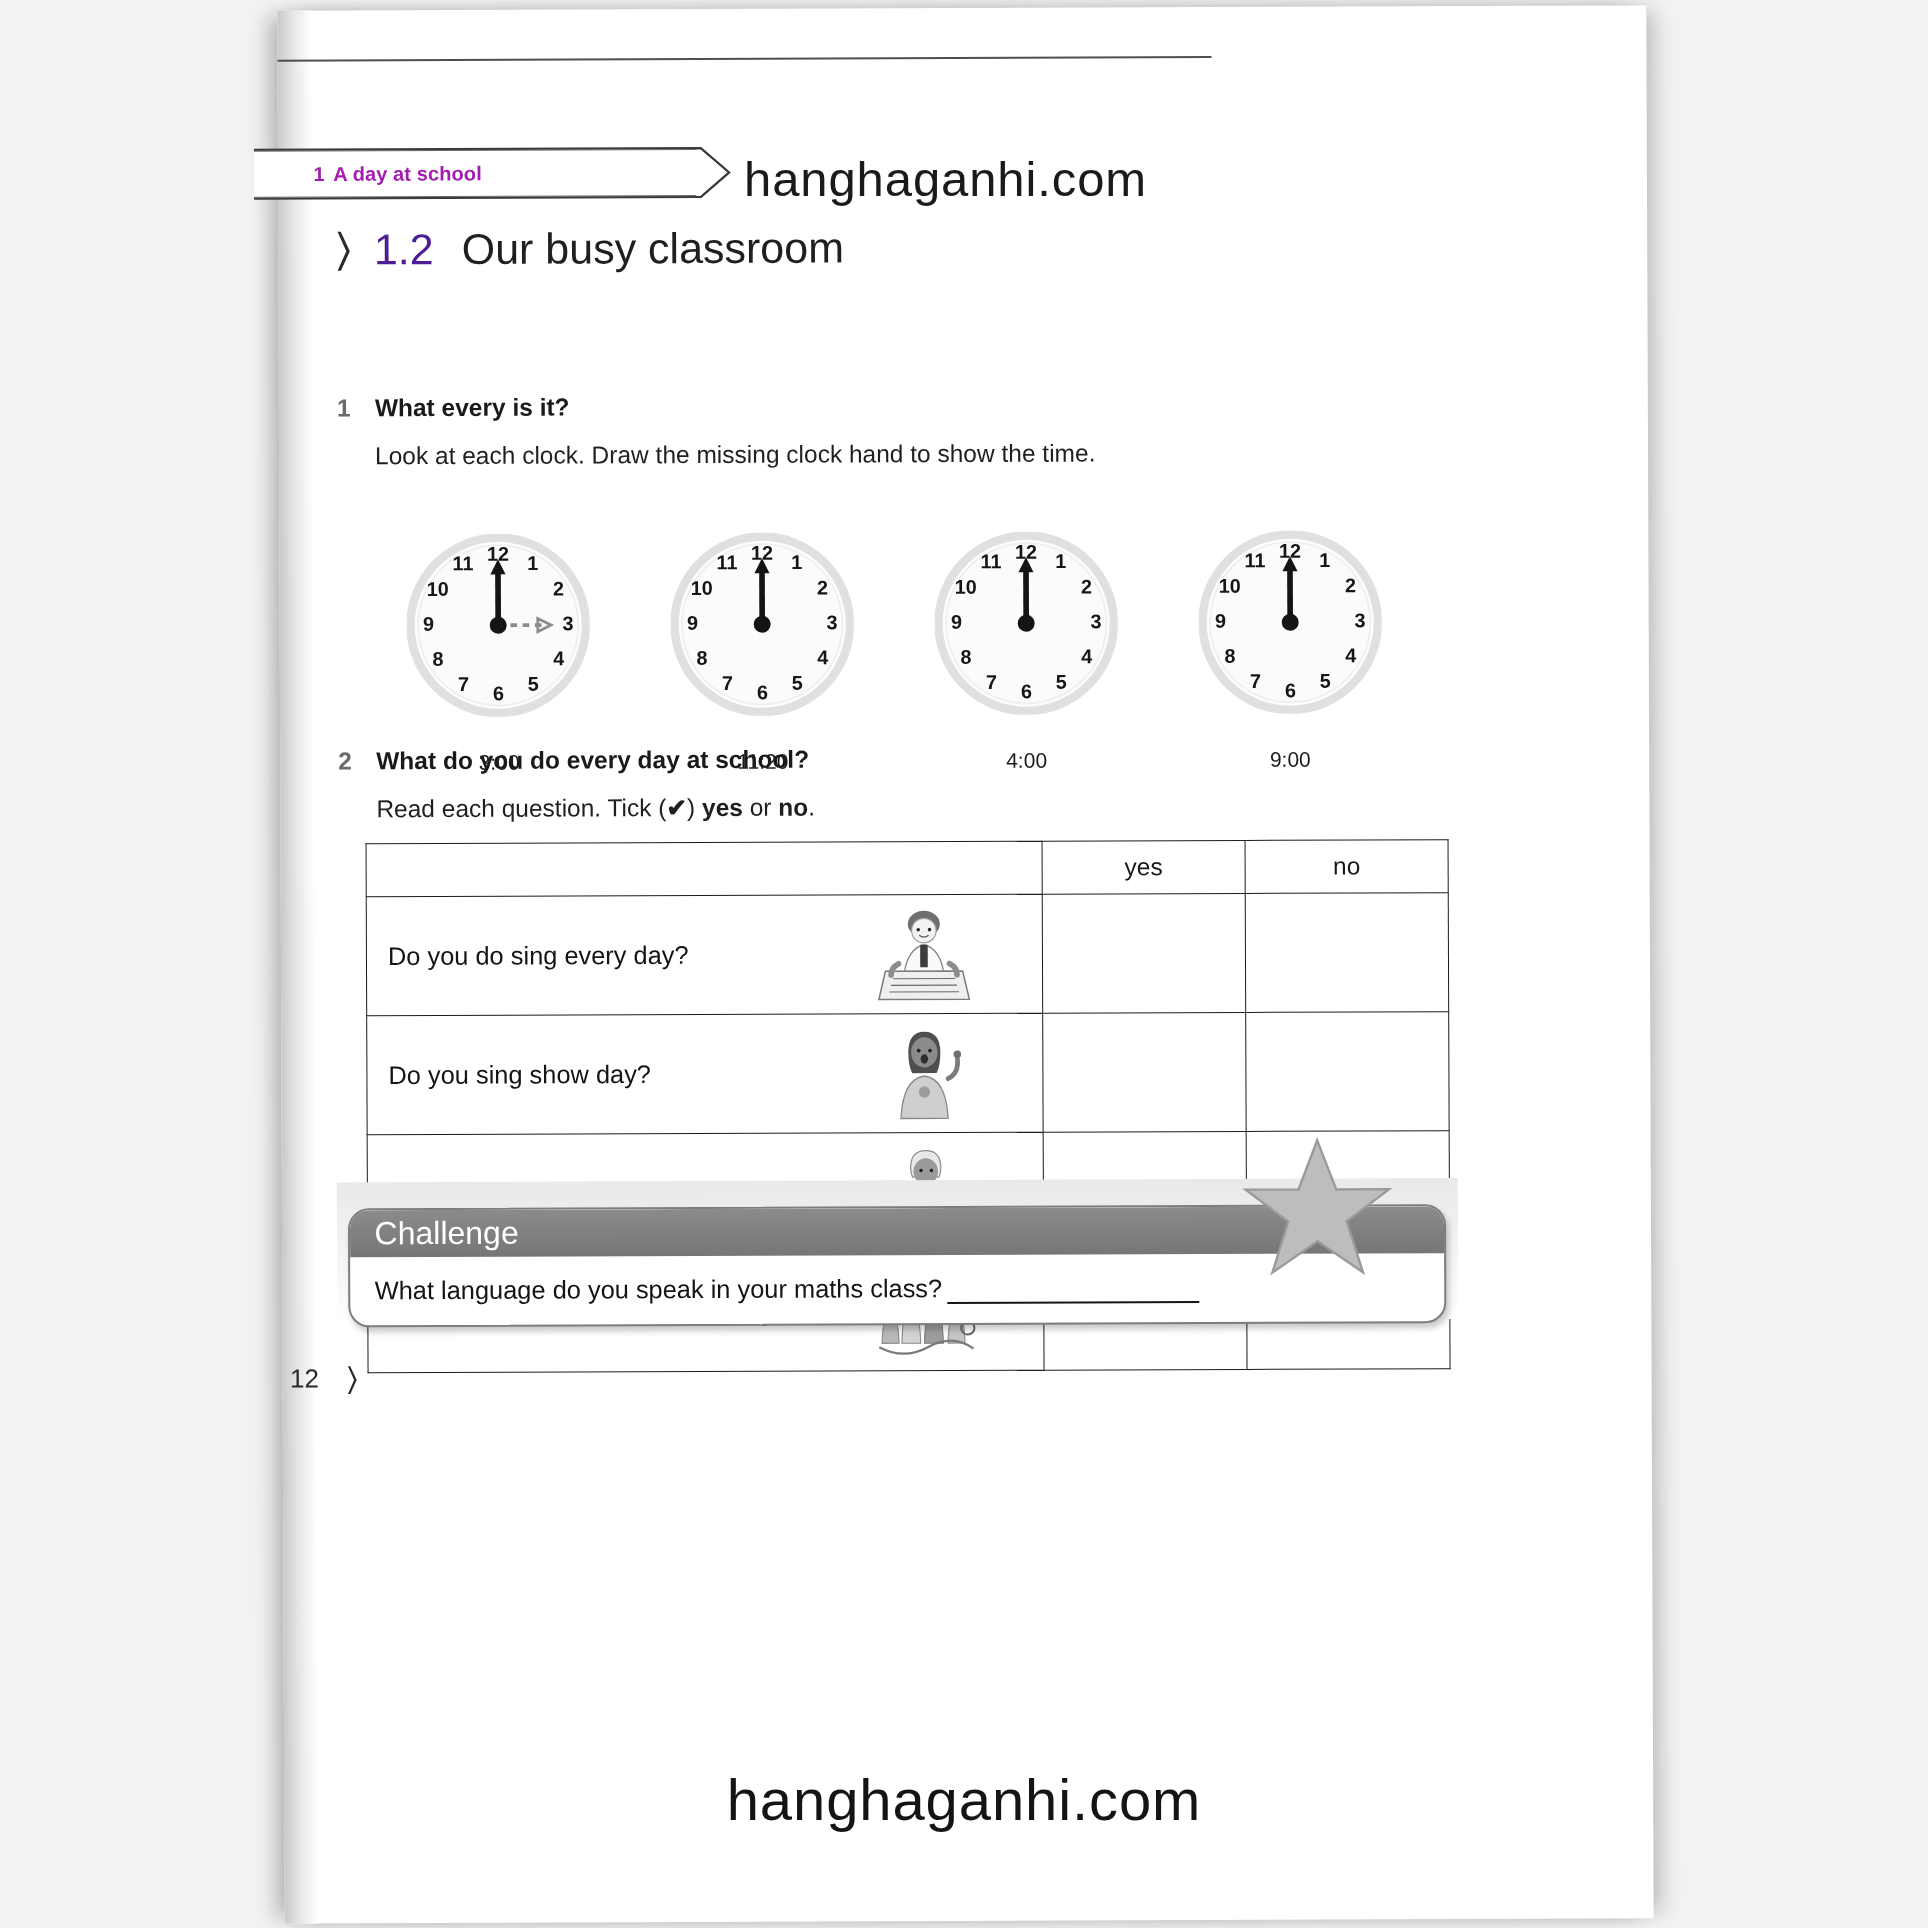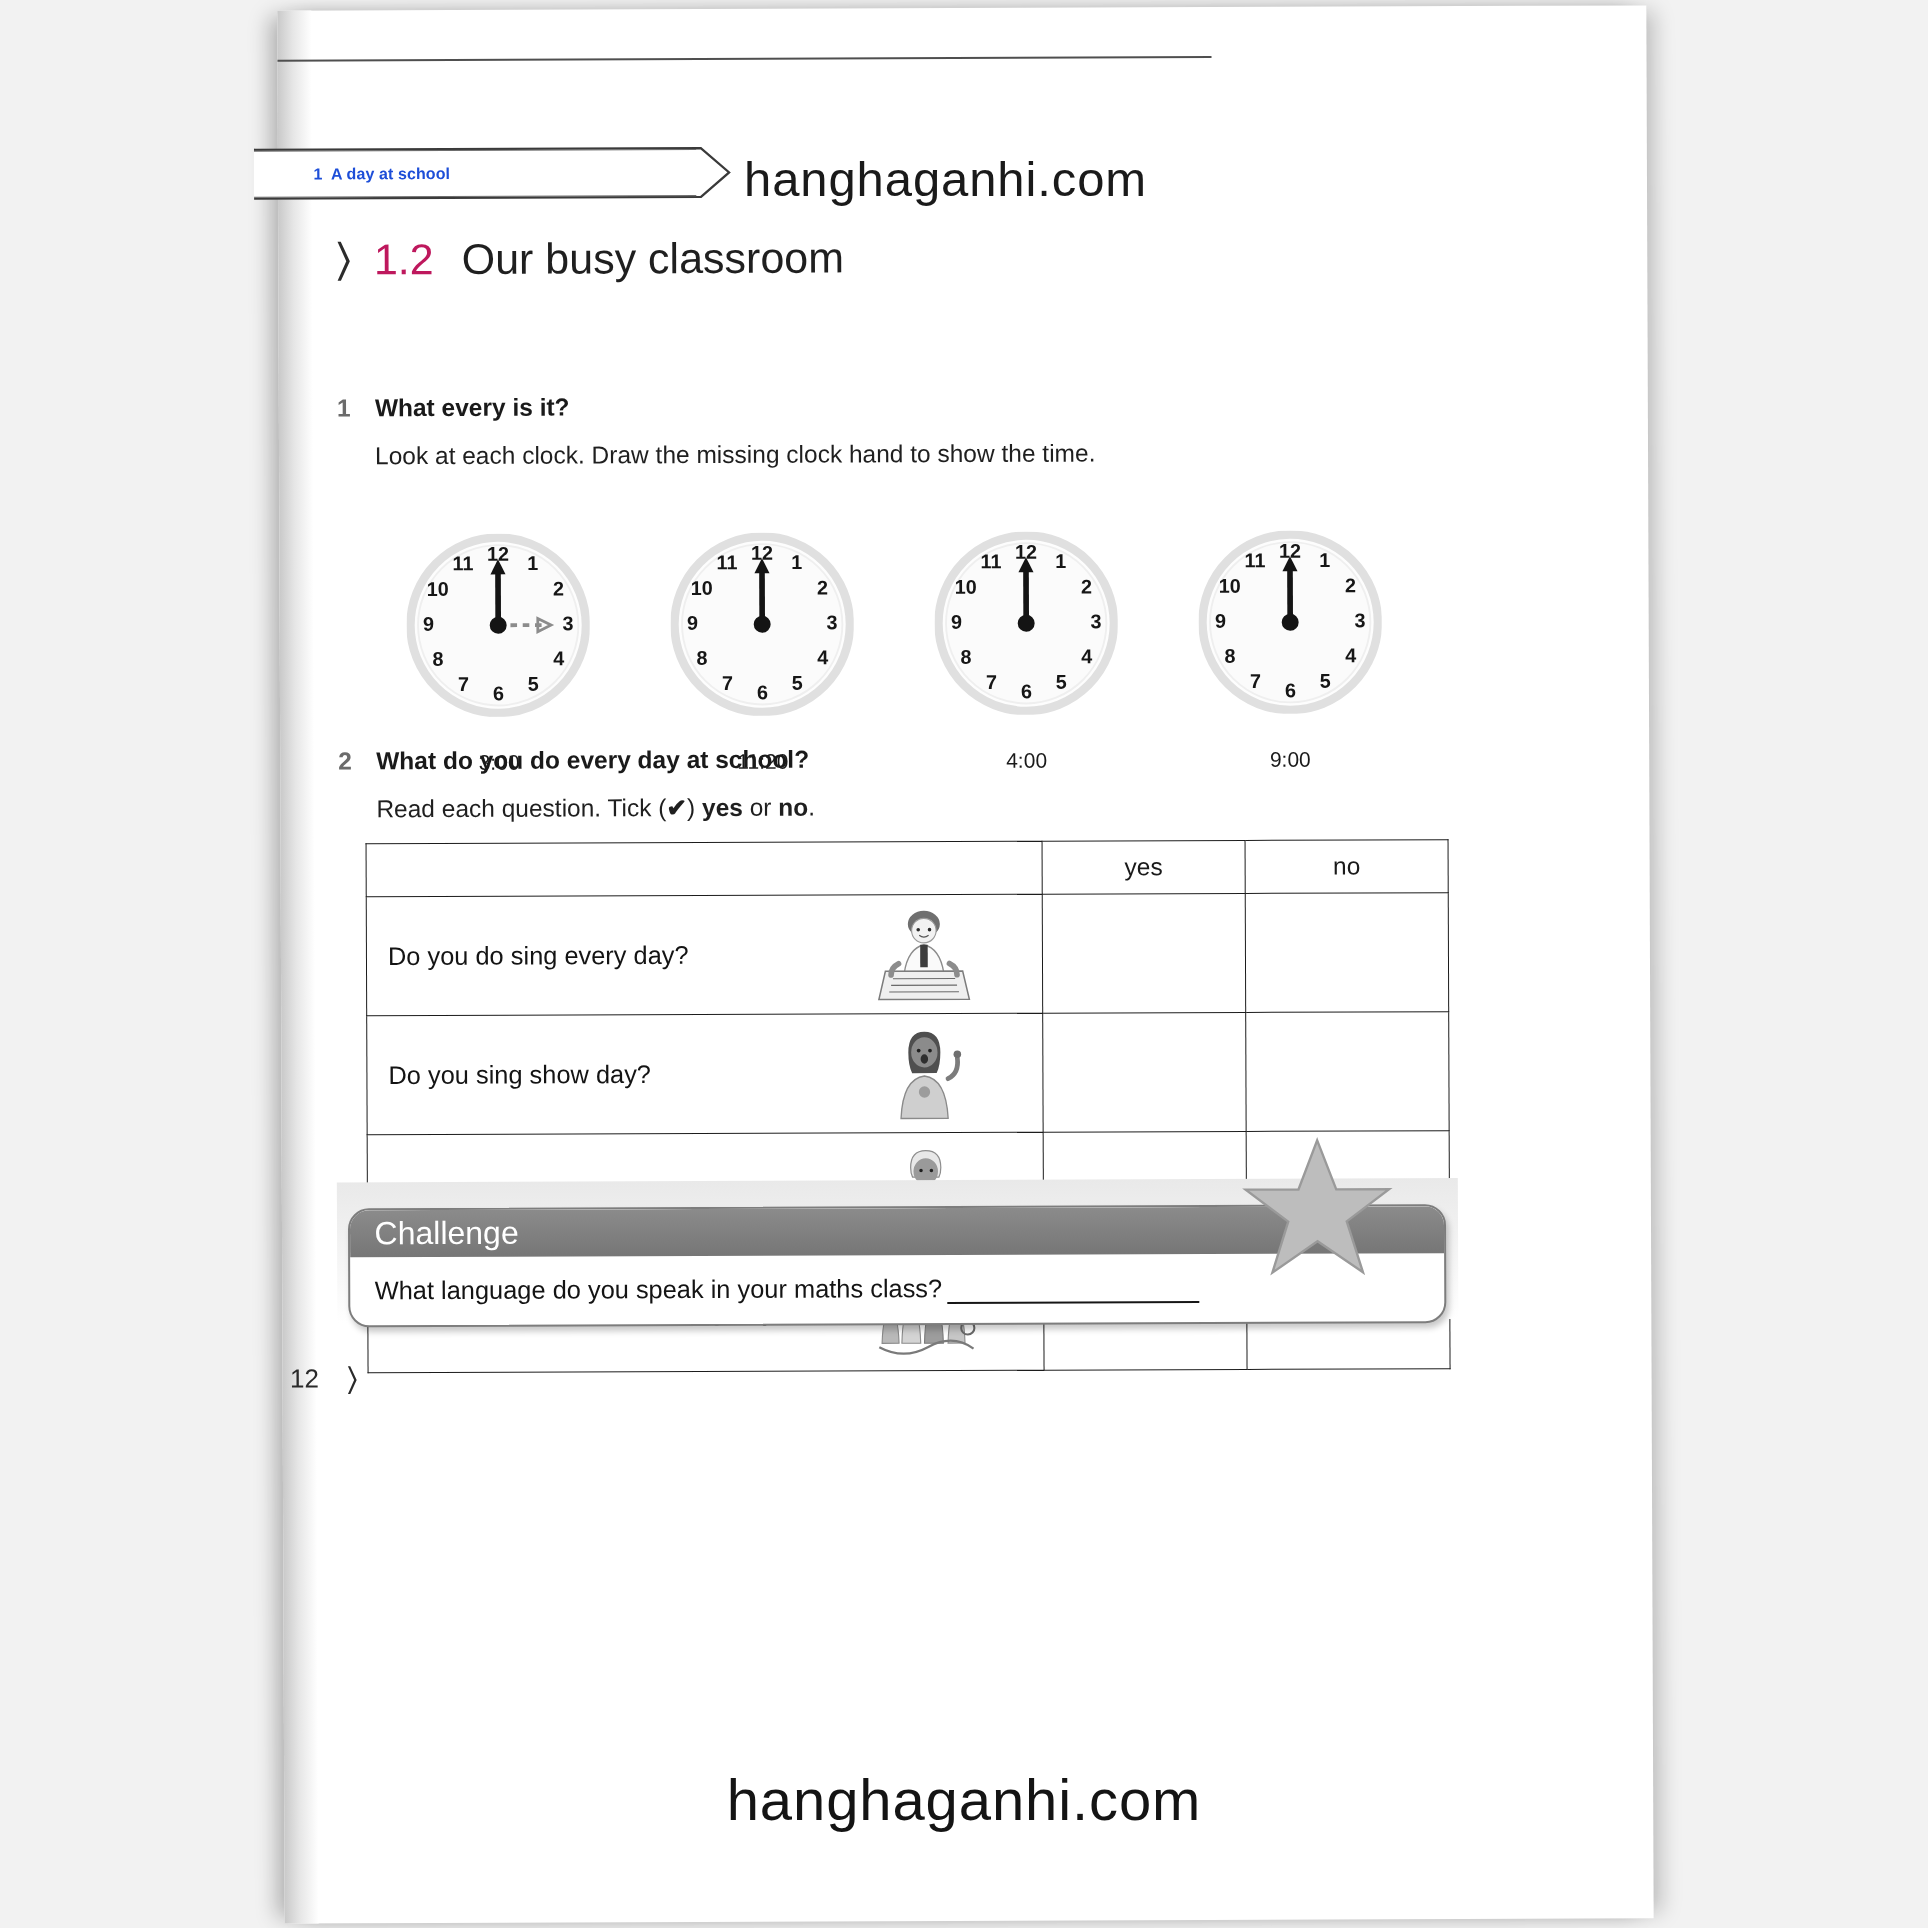--- a/index.html
+++ b/index.html
@@ -69,23 +69,23 @@
     top: 136px;
     width: 478px;
     height: 55px;
   }
   #unit-banner svg { display: block; }
   #unit-banner-text {
     position: absolute;
     left: 60px;
     top: 50%;
     transform: translateY(-50%);
-    font-size: 16px;
+    font-size: 20px;
     font-weight: 700;
-    color: #1d4ed8;
+    color: #a21caf;
     letter-spacing: 0.1px;
     white-space: nowrap;
   }
   #unit-banner-num {
     font-weight: 700;
     margin-right: 8.5px;
   }
 
   
   .watermark {
@@ -125,23 +125,22 @@
   }
   #section-chevron {
     font-size: 45px;
     font-weight: 400;
     color: #2b2b2b;
     line-height: 1;
     margin-right: 22.6px;
   }
   #section-number {
     font-size: 43px;
-    color: #be185d;
+    color: #4c1d95;
     margin-right: 28px;
-    margin-top: 10px;
   }
   #section-name {
     font-size: 43px;
     color: #1f1f1f;
   }
 
   
   .exercise {
     position: absolute;
     left: 58px;

